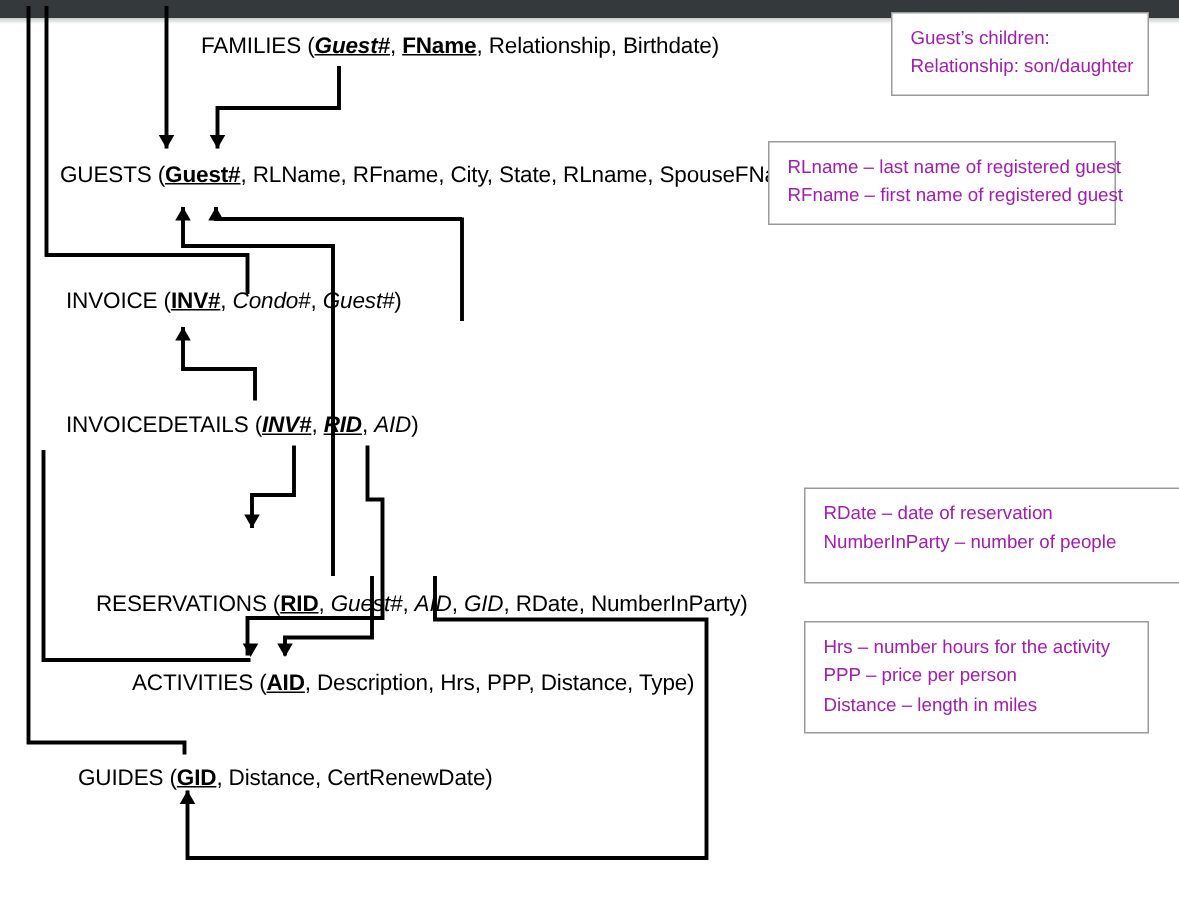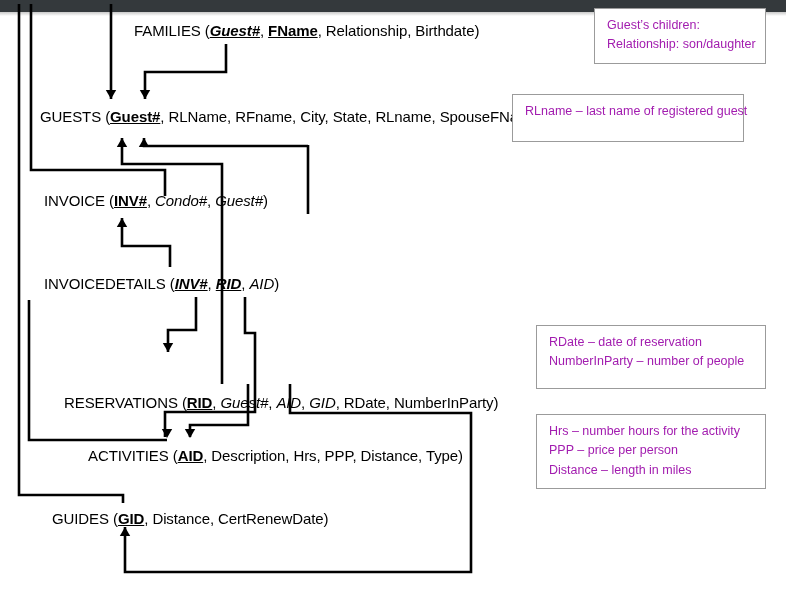--- a/index.html
+++ b/index.html
@@ -112,22 +112,23 @@
       <div class="relation" style="left: 88px; top: 447px;"><span class="rname">ACTIVITIES</span> (<span class="pk">AID</span>, <span class="attr">Description</span>, <span class="attr">Hrs</span>, <span class="attr">PPP</span>, <span class="attr">Distance</span>, <span class="attr">Type</span>)</div>
       <div class="relation" style="left: 52px; top: 510px;"><span class="rname">GUIDES</span> (<span class="pk">GID</span>, <span class="attr">Distance</span>, <span class="attr">CertRenewDate</span>)</div>
     </div>
   <div id="notes">
       <div class="note" style="left: 594px; top: 8px; width: 172px; min-height: 46px; border-color: rgb(155, 155, 155);">
         <div>Guest’s children:</div>
         <div>Relationship: son/daughter</div>
       </div>
       <div class="note" style="left: 512px; top: 94px; width: 232px; min-height: 48px; border-color: rgb(155, 155, 155);">
         <div>RLname – last name of registered guest</div>
+        <div>RFname – first name of registered guest</div>
       </div>
-      <div class="note" style="left: 536px; top: 325px; width: 230px; min-height: 64px; border-color: rgb(155, 155, 155);">
+      <div class="note" style="left: 536px; top: 325px; width: 251px; min-height: 64px; border-color: rgb(155, 155, 155);">
         <div>RDate – date of reservation</div>
         <div>NumberInParty – number of people</div>
       </div>
       <div class="note" style="left: 536px; top: 414px; width: 230px; min-height: 64px; border-color: rgb(155, 155, 155);">
         <div>Hrs – number hours for the activity</div>
         <div>PPP – price per person</div>
         <div>Distance – length in miles</div>
       </div>
     </div>
 

